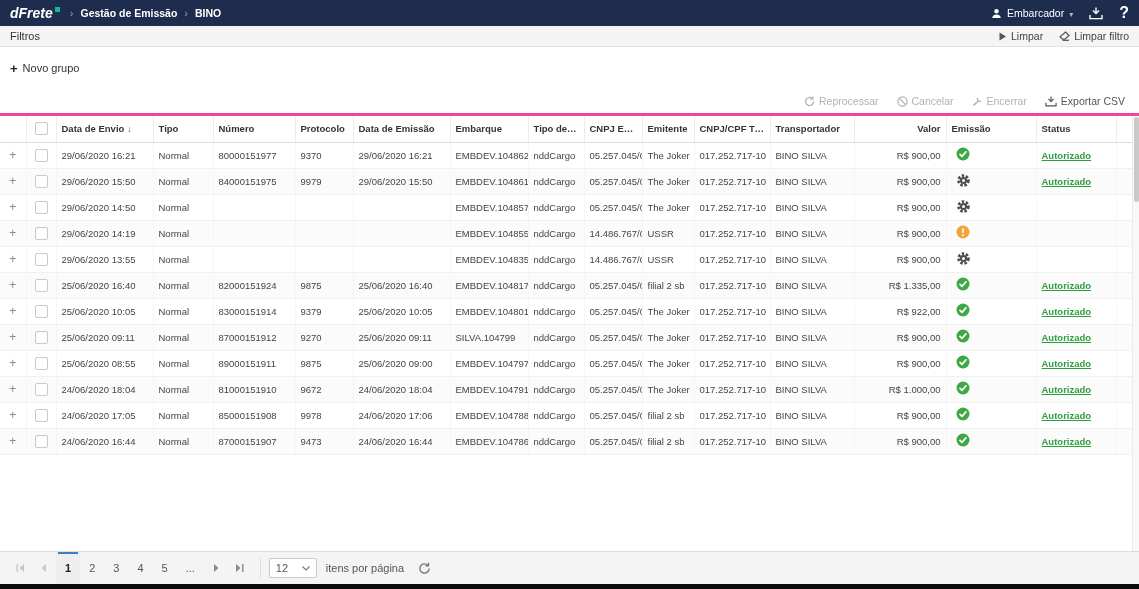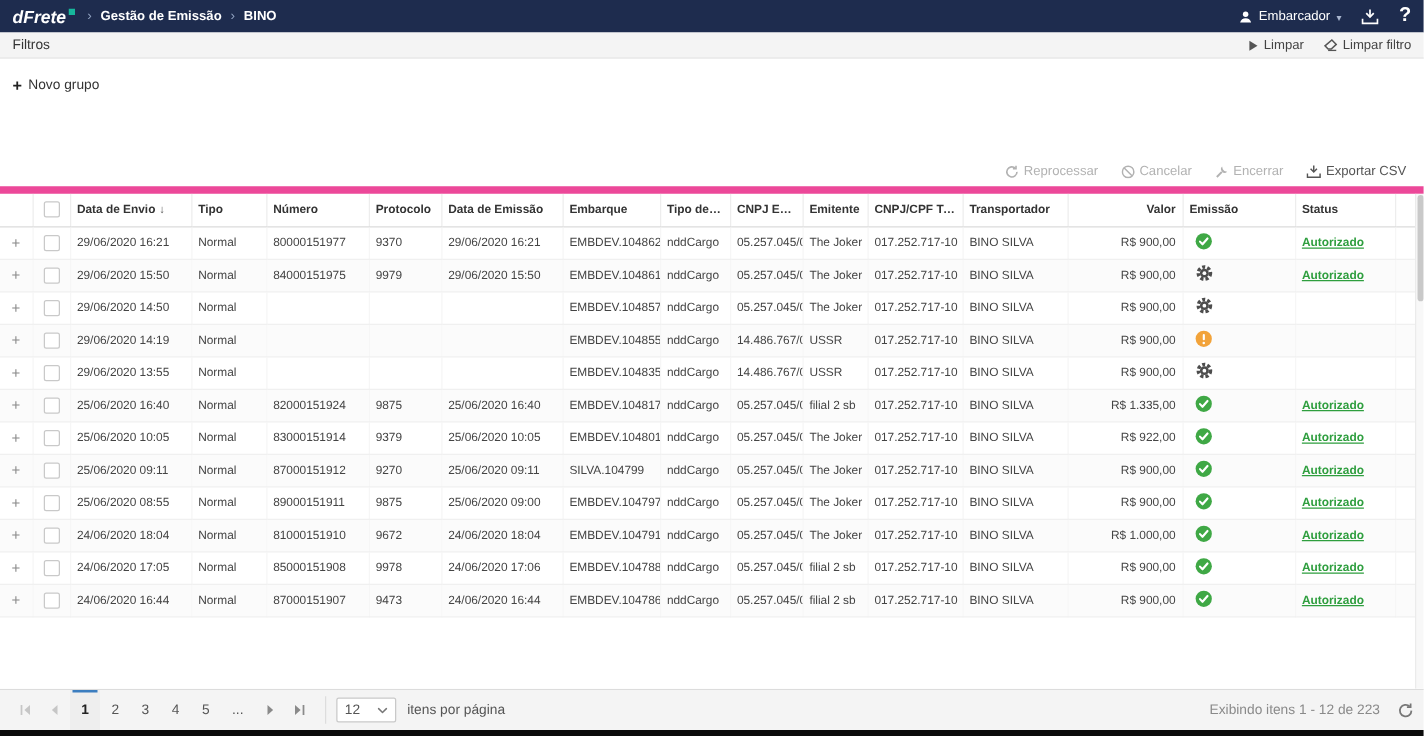--- a/index.html
+++ b/index.html
@@ -25,26 +25,26 @@
   .filterbar { height:21px; background:#f4f4f4; border-bottom:1px solid #e2e2e2; display:flex; align-items:center; padding:0 10px; font-size:11px; color:#333; flex:none; }
   .filter-actions { margin-left:auto; display:flex; gap:16px; }
   .fbtn { display:flex; align-items:center; gap:4px; background:none; border:none; font-size:10.5px; color:#444; cursor:pointer; font-family:inherit; }
 
   
   .groupbar { height:42px; background:#fff; display:flex; align-items:center; padding:0 10px; flex:none; }
   .newgroup { display:flex; align-items:center; gap:5px; background:none; border:none; font-size:11px; color:#333; cursor:pointer; font-family:inherit; }
   .plus-glyph { font-size:13px; font-weight:bold; color:#222; line-height:1; }
 
   
-  .grid-toolbar { height:24px; display:flex; align-items:center; justify-content:flex-end; gap:18px; padding:0 14px; flex:none;margin-top:36px; }
+  .grid-toolbar { height:24px; display:flex; align-items:center; justify-content:flex-end; gap:18px; padding:0 14px; flex:none; }
   .tbtn { display:flex; align-items:center; gap:4px; background:none; border:none; font-size:10.5px; font-family:inherit; cursor:pointer; color:#555; }
   .tbtn.disabled { color:#b2b2b2; }
 
   
-  .grid-wrap { flex:1; position:relative; overflow:hidden; border-top:6px solid #ec4899; background:#fff; }
+  .grid-wrap { flex:1; position:relative; overflow:hidden; border-top:3px solid #ec4899; background:#fff; }
   table { border-collapse:collapse; table-layout:fixed; width:1132px; }
   th { height:26px; font-size:9.5px; color:#333; text-align:left; padding:0 5px; border-bottom:1px solid #dcdcdc; border-right:1px solid #ededed; white-space:nowrap; overflow:hidden; text-overflow:ellipsis; font-weight:bold; background:#fff; cursor:pointer; }
   td { height:26px; font-size:9.5px; color:#444; padding:0 5px; border-bottom:1px solid #f0f0f0; border-right:1px solid #f6f6f6; white-space:nowrap; overflow:hidden; background:#fff; }
   tr.alt td { background:#fbfbfb; }
   .col-expand, td.col-expand { text-align:center; padding:0; }
   .col-check, td.col-check { text-align:center; padding:0; }
   .plus { color:#8a8a8a; font-size:12px; cursor:pointer; }
   input[type=checkbox] { appearance:none; -webkit-appearance:none; width:13px; height:13px; border:1px solid #c9c9c9; border-radius:2px; background:#fff; vertical-align:middle; cursor:pointer; }
   .sort { margin-left:3px; color:#555; font-size:9px; }
   .c-status { color:#2e9e3e; font-weight:bold;text-decoration:underline; }
@@ -556,21 +556,20 @@
     <span class="pager-sep"></span>
     <span class="page-size">
       <span>12</span>
       <span>
         <svg width="8" height="5" viewBox="0 0 8 5">
             <path d="M0.5 0.5 L4 4 L7.5 0.5" fill="none" stroke="#777" stroke-width="1.2"></path>
           </svg>
       </span>
     </span>
     <span class="pv pg-label">itens por página</span>
-    <span class="pg-info">Exibindo itens 1 - 12 de 223</span>
     <span class="pg-refresh">
       <svg width="13" height="13" viewBox="0 0 14 14">
           <path d="M12 7a5 5 0 1 1-1.5-3.6" fill="none" stroke="currentColor" stroke-width="1.5"></path>
           <path d="M11.3 0.8 v3.2 h-3.2" fill="none" stroke="currentColor" stroke-width="1.5"></path>
         </svg>
     </span>
   </div>
 
   <div class="bottom-edge"></div>
 </div>

